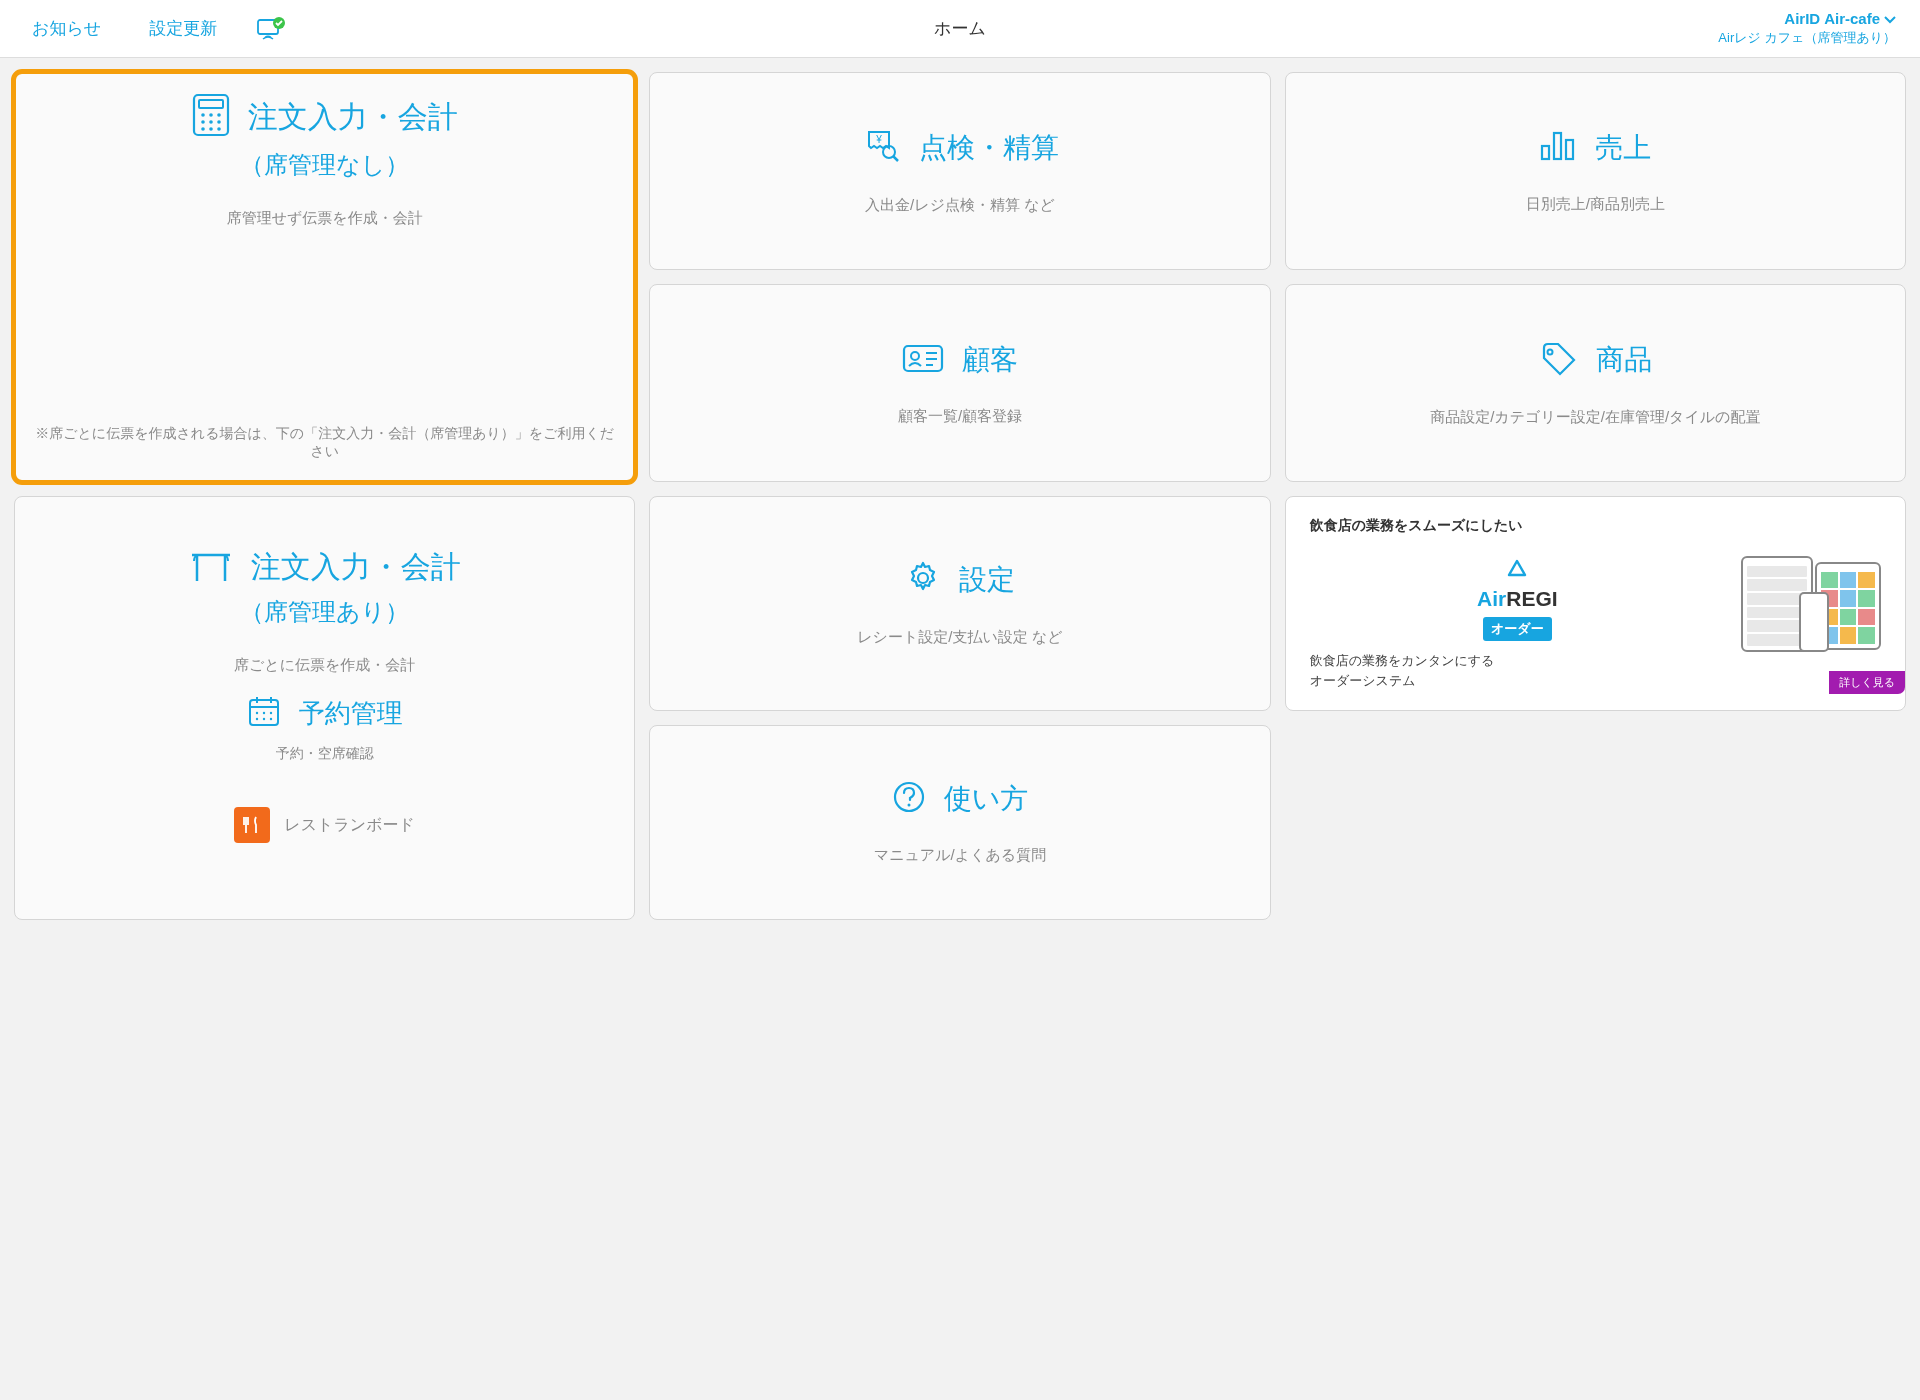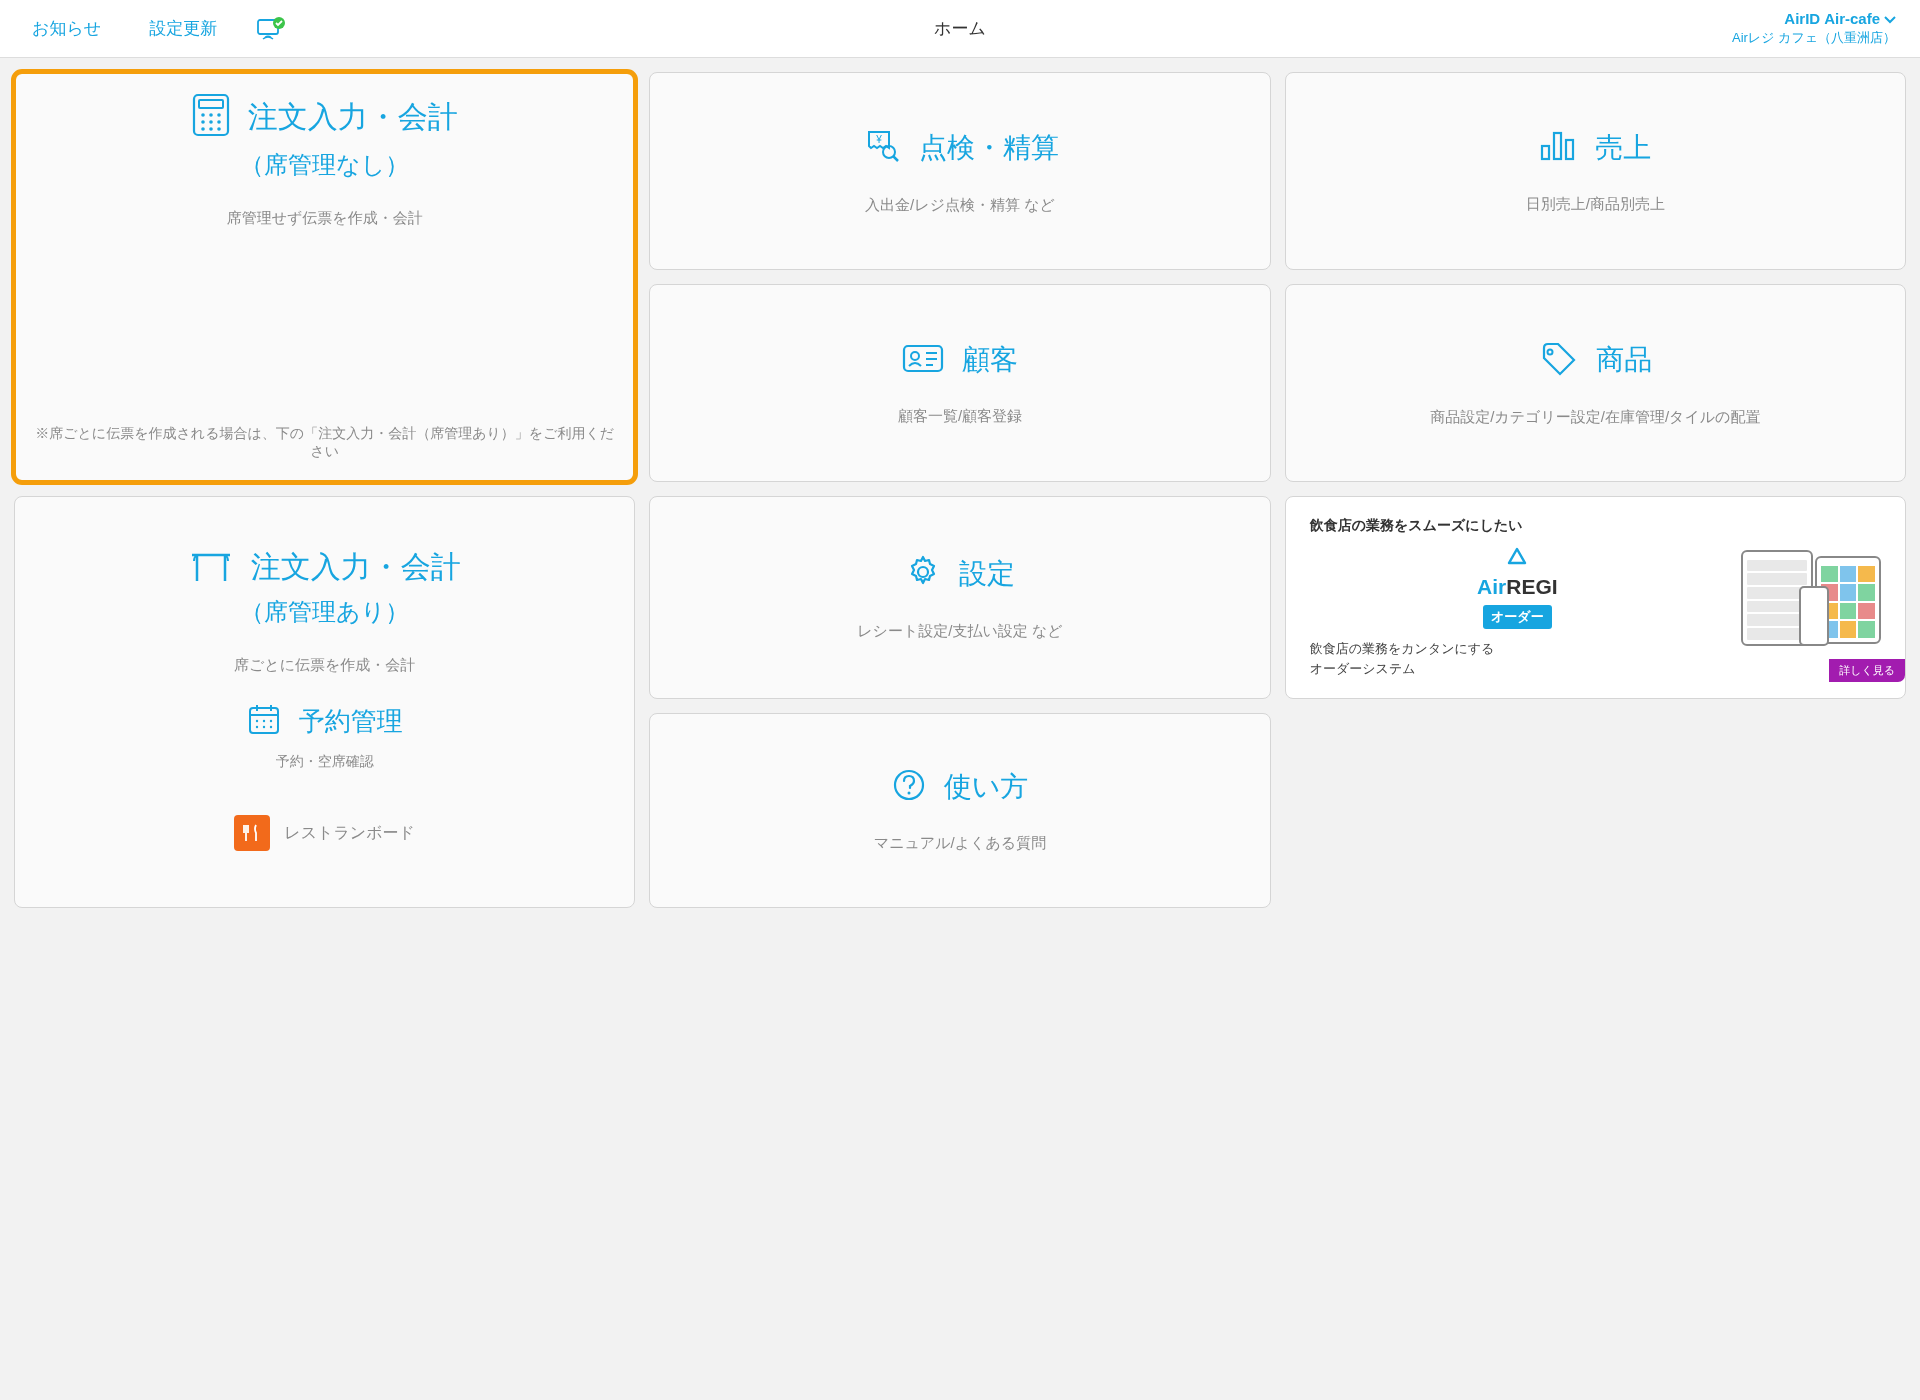--- a/index.html
+++ b/index.html
@@ -126,21 +126,21 @@
       margin-top: auto;
       padding-top: 60px;
     }
     .card-small .card-title { font-size: 28px; }
     .card-small {
       min-height: 195px;
       justify-content: center;
     }
     .card-small .card-desc { margin-top: 22px; }
     .secondary-block {
-      margin-top: 28px;
+      margin-top: 20px;
     }
     .secondary-block .title-row { margin-bottom: 4px; }
     .secondary-block .card-title { font-size: 26px; }
     .secondary-block .card-desc { margin-top: 14px; font-size: 14px; }
     .restaurant-board {
       display: flex;
       align-items: center;
       gap: 14px;
       margin-top: 44px;
     }
@@ -166,21 +166,21 @@
       display: flex;
       align-items: center;
       gap: 16px;
       min-height: 170px;
     }
     .promo-text { flex: 1; }
     .promo-heading {
       color: #333;
       font-size: 14px;
       font-weight: 600;
-      margin-bottom: 12px;
+      margin-bottom: 24px;
     }
     .promo-logo {
       display: flex;
       align-items: center;
       gap: 6px;
       margin-bottom: 10px;
       flex-direction: column;
     }
     .promo-logo-text {
       font-size: 21px;
@@ -278,21 +278,21 @@
   <div class="header-right">
     <div class="account-name">
       <span>AirID</span>
       <span>Air-cafe</span>
       <span class="chevron-down">
         <svg width="12" height="8" viewBox="0 0 12 8">
             <path d="M1 1 l5 5 l5 -5" fill="none" stroke="#17a5e0" stroke-width="2"></path>
           </svg>
       </span>
     </div>
-    <div class="store-name">Airレジ カフェ（八重洲店）</div>
+    <div class="store-name">Airレジ カフェ（席管理あり）</div>
   </div>
 </div>
 
 <div class="grid">
 
   <div class="card highlighted card-order-no-seat">
     <div class="title-row">
       <span class="icon">
         <svg width="38" height="44" viewBox="0 0 38 44">
             <rect x="2" y="2" width="34" height="40" rx="4" fill="none" stroke="#17a5e0" stroke-width="2.2"></rect>

